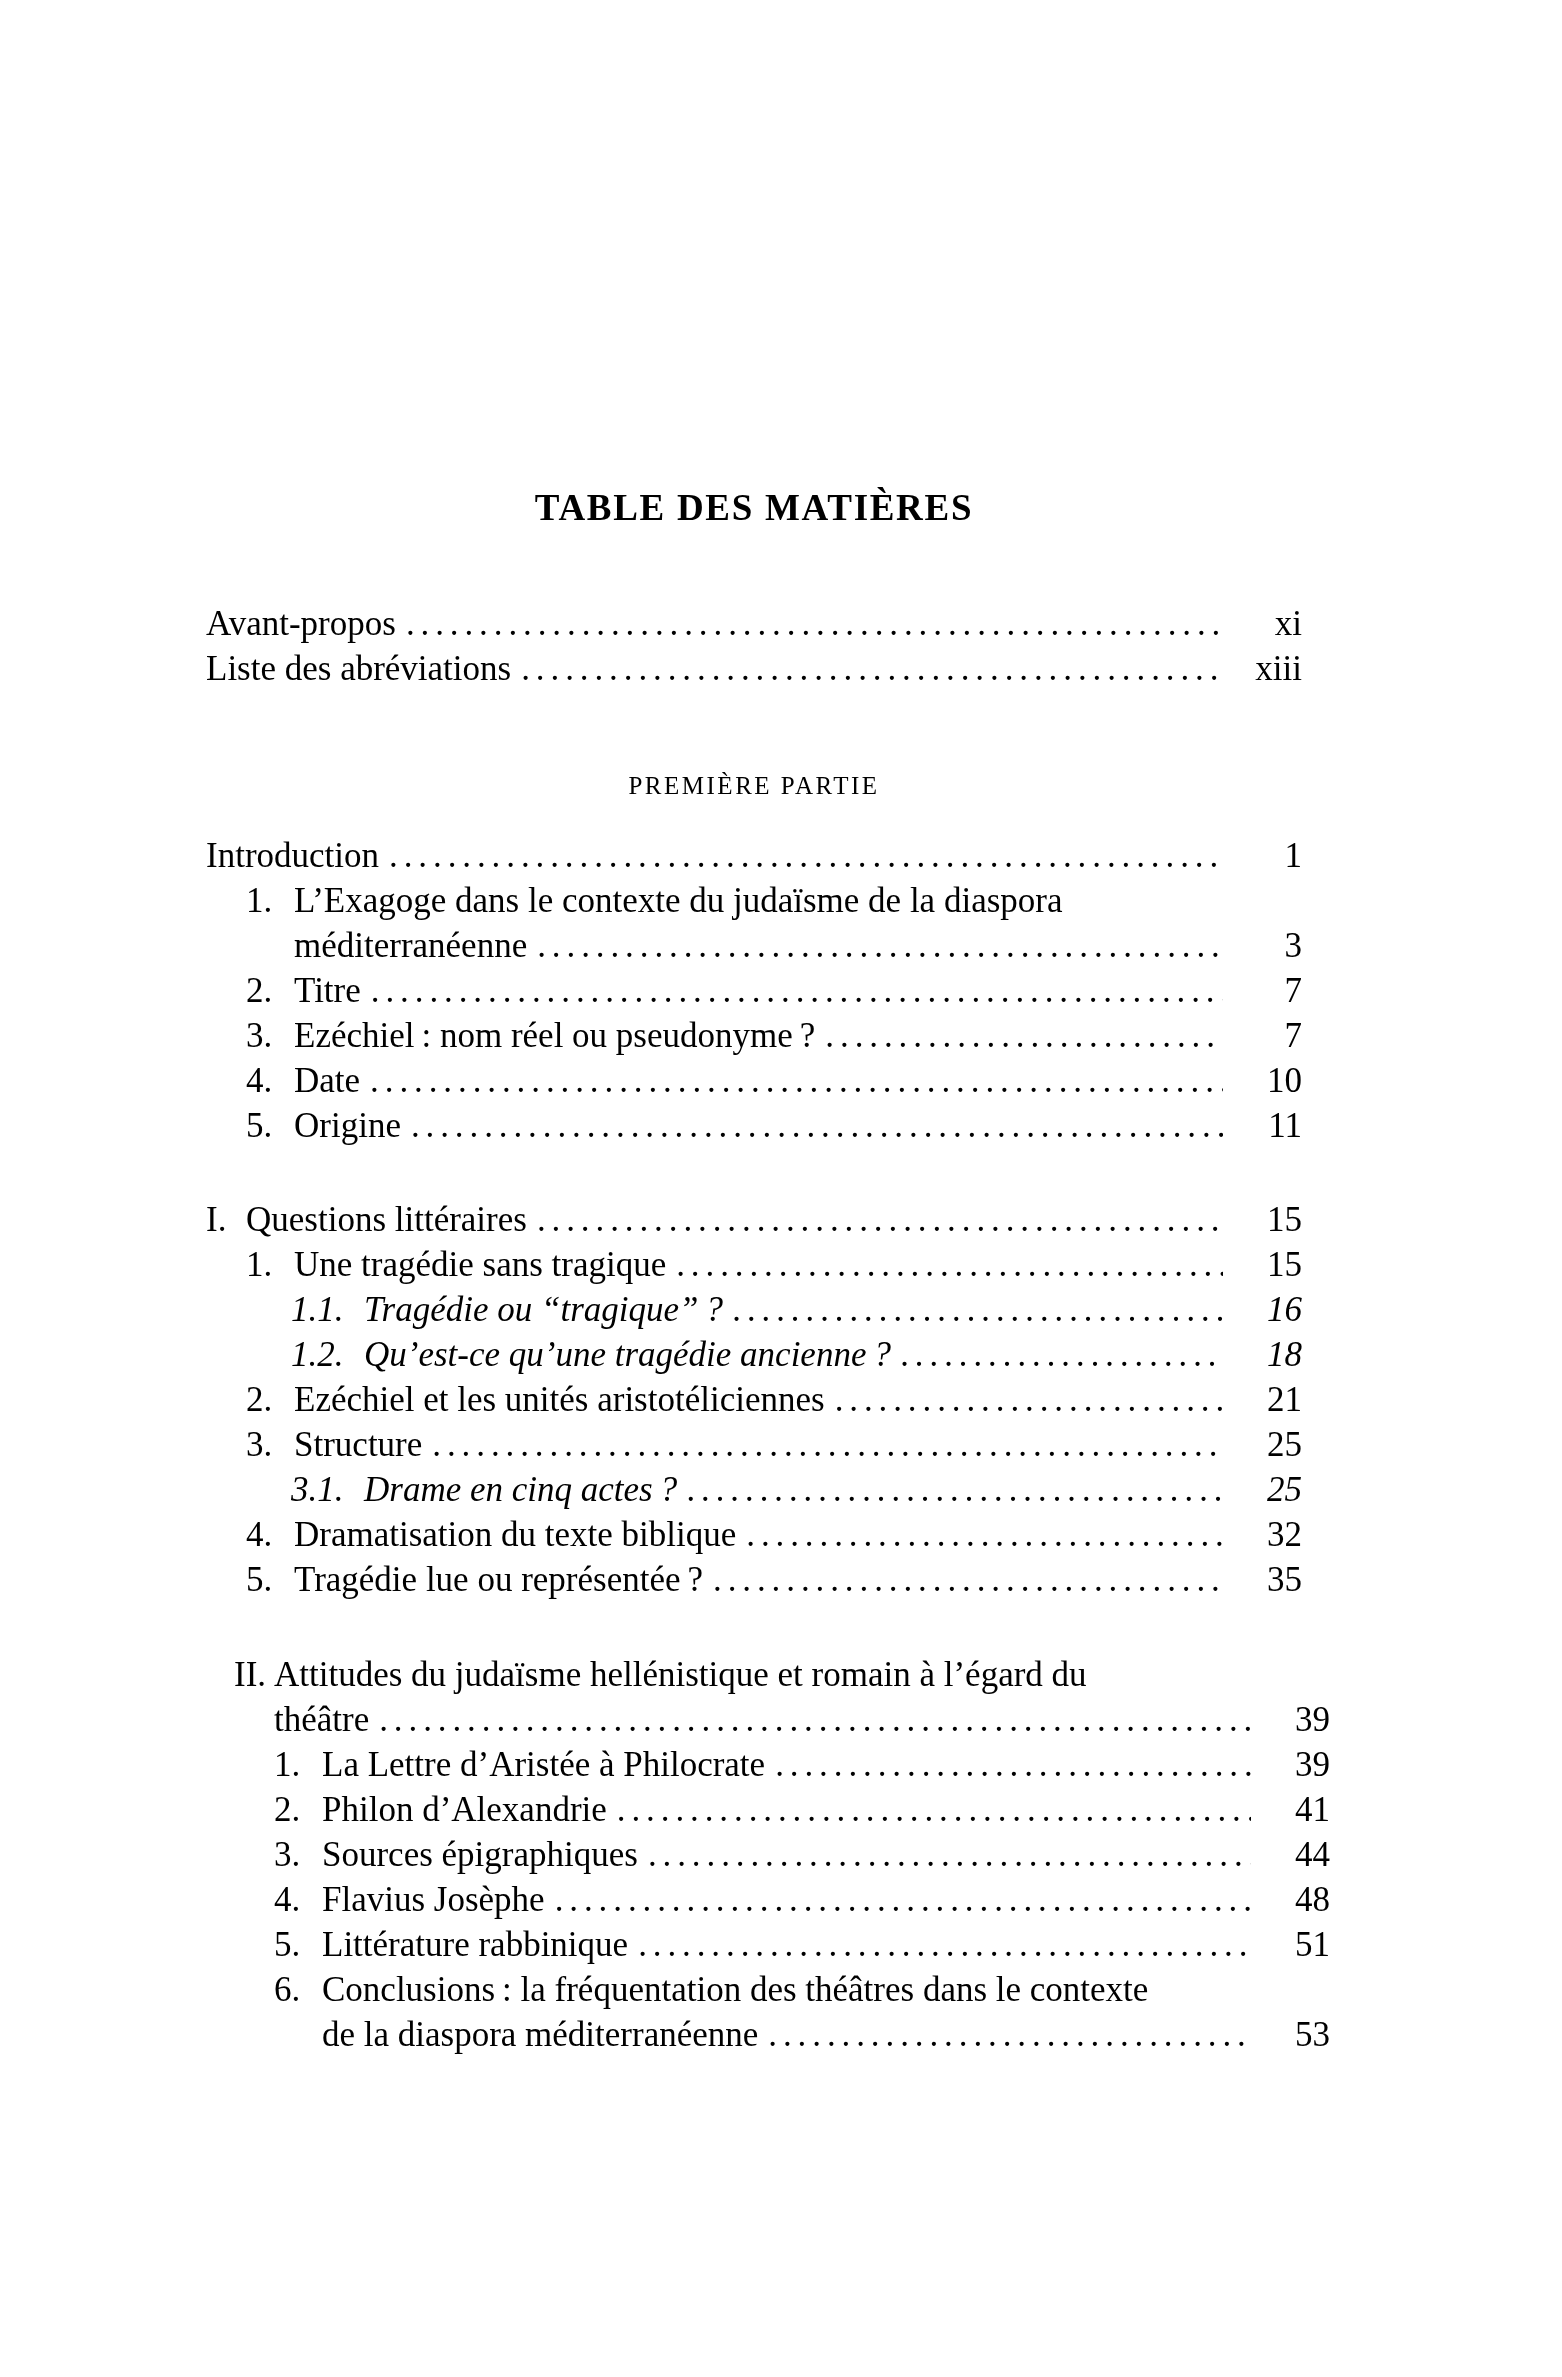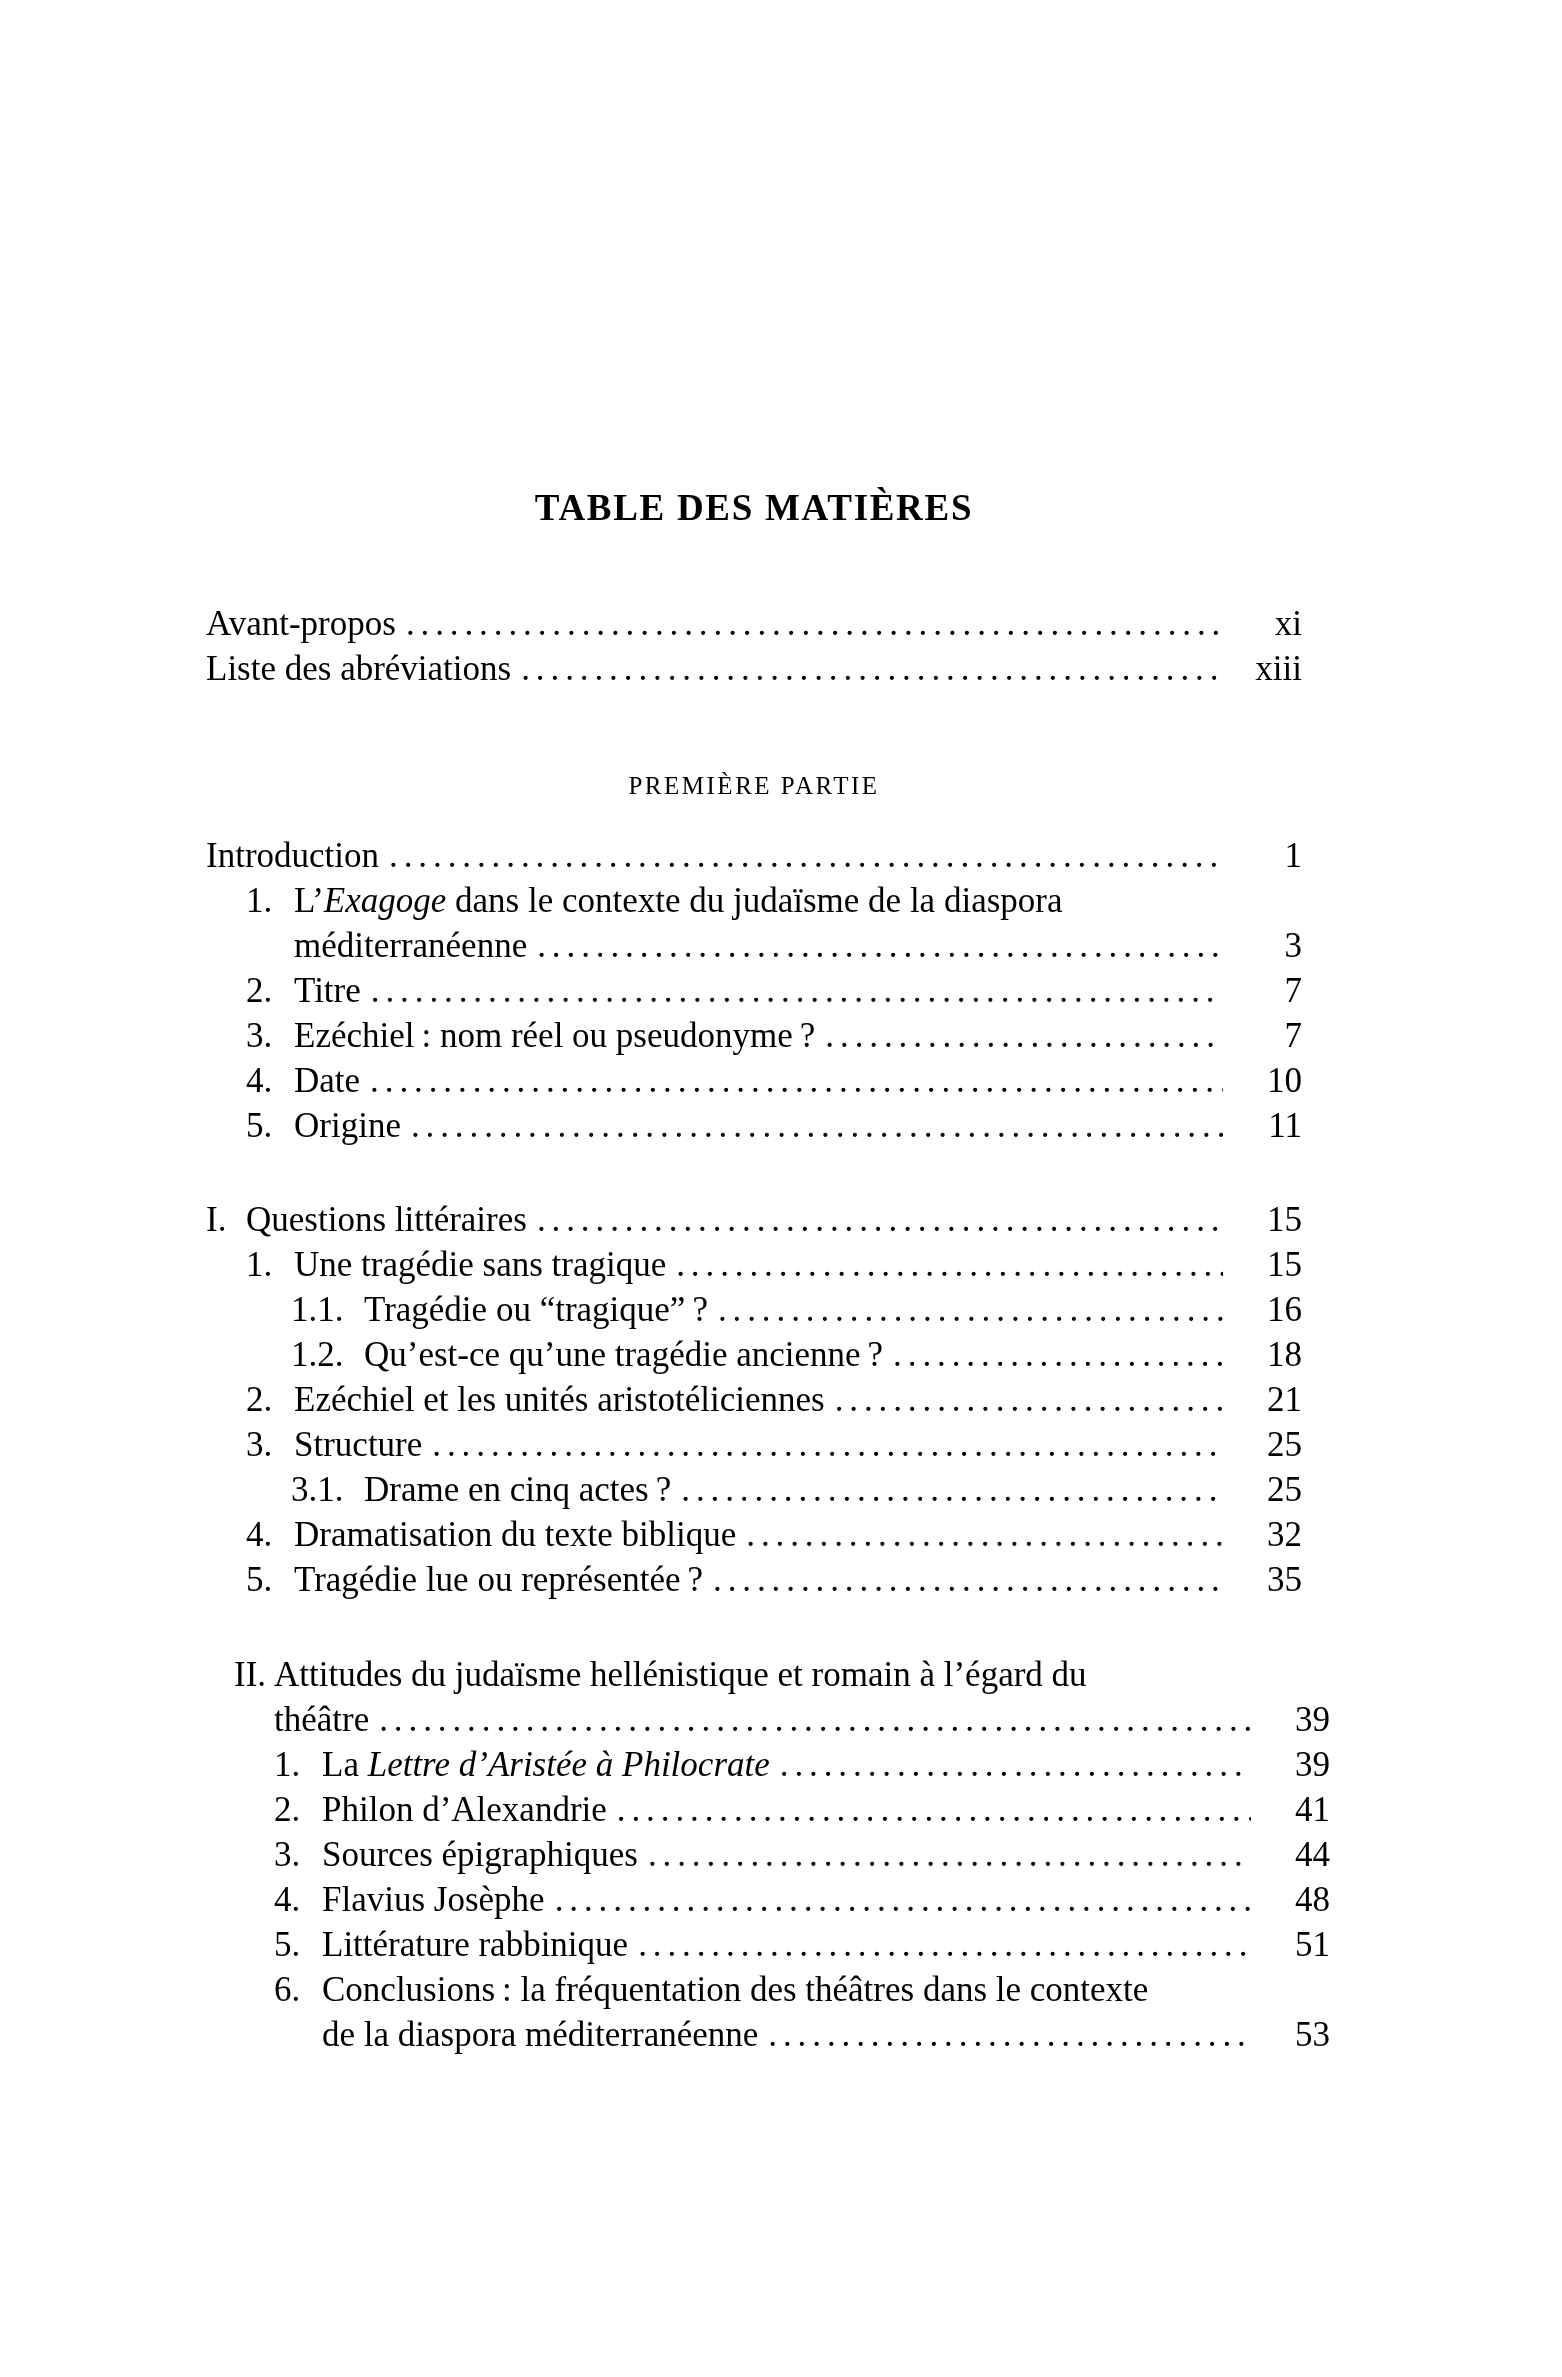--- a/index.html
+++ b/index.html
@@ -17,27 +17,27 @@
   #front-matter{top:601px;}
   #group-0{top:833px;}
   #group-1{top:1197px;}
   #group-2{top:1652px;margin-left:28px;}
 
   .row{display:flex;align-items:flex-start;}
   .num{flex:none;}
   .lvl0 .num{width:40px;}
   .lvl1{padding-left:40px;}
   .lvl1 .num{width:48px;}
-  .lvl2{padding-left:85px;}
+  .lvl2{padding-left:85px;font-style:italic;}
   .lvl2 .num{width:73px;}
   .lvl0.cont{padding-left:40px;}
   .lvl1.cont{padding-left:88px;}
 
   .text{flex:none;white-space:nowrap;}
-  .it{font-style:italic;}
+  .it{}
 
   .leader{flex:1 1 auto;min-width:0;overflow:hidden;white-space:nowrap;margin:0 8.4px 0 10px;}
   .leader::before{content:"..................................................................................";
                   letter-spacing:5.9px;}
 
   .page-num{flex:none;width:71px;text-align:right;}
 </style>
 </head>
 <body>
 

